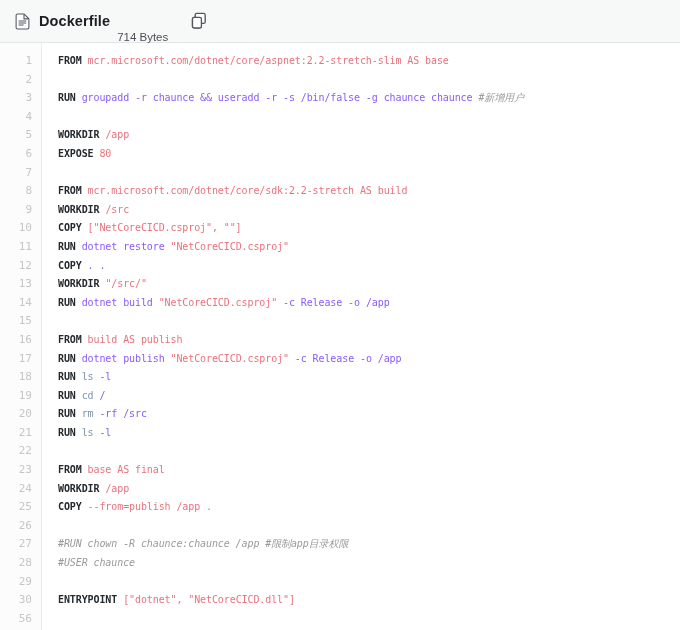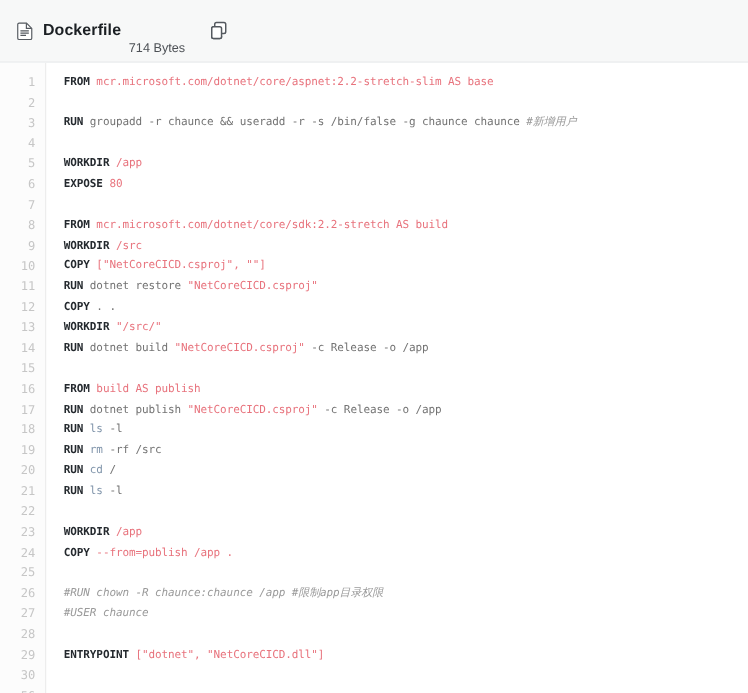--- a/index.html
+++ b/index.html
@@ -10,21 +10,21 @@
   body {
     width: 680px;
     height: 630px;
     overflow: hidden;
     font-family: "Liberation Sans", sans-serif;
     -webkit-font-smoothing: antialiased;
   }
 
   
   #file-header {
-    height: 57px;
+    height: 43px;
     box-sizing: border-box;
     background: #f7f8f8;
     border-bottom: 1px solid #e3e4e6;
     display: flex;
     align-items: center;
     padding: 0 0 0 14px;
   }
   #file-header .doc-icon {
     width: 17px;
     height: 17px;
@@ -97,21 +97,21 @@
     font-size: 10px;
     white-space: pre;
     letter-spacing: -0.1px;
   }
 
   
   .t-kw   { color: #24292e; font-weight: bold; }
   .t-arg  { color: #e8737d; }
   .t-str  { color: #e8737d; }
   .t-cmd  { color: #8195ab; }
-  .t-plain{ color: #737373; }
+  .t-plain{ color: #8b5cf6; }
   .t-cmt  { color: #9a9a9a; font-style: italic; }
 </style>
 </head>
 <body>
 
 <div id="file-header">
 
   <svg class="doc-icon" viewBox="0 0 16 16">
     <path d="M9.5 1H3.2C2.54 1 2 1.54 2 2.2v11.6c0 .66.54 1.2 1.2 1.2h9.6c.66 0 1.2-.54 1.2-1.2V5.5L9.5 1z" fill="#ffffff" stroke="#54595f" stroke-width="1"></path>
     <path d="M9.4 1.3v4.2h4.2" fill="none" stroke="#54595f" stroke-width="1"></path>
@@ -174,24 +174,25 @@
       <div class="cl"><span class="t-kw">WORKDIR</span><span class="t-plain"> </span><span class="t-arg">/src</span></div>
       <div class="cl"><span class="t-kw">COPY</span><span class="t-plain"> </span><span class="t-str">["NetCoreCICD.csproj", ""]</span></div>
       <div class="cl"><span class="t-kw">RUN</span><span class="t-plain"> dotnet restore </span><span class="t-str">"NetCoreCICD.csproj"</span></div>
       <div class="cl"><span class="t-kw">COPY</span><span class="t-plain"> . .</span></div>
       <div class="cl"><span class="t-kw">WORKDIR</span><span class="t-plain"> </span><span class="t-str">"/src/"</span></div>
       <div class="cl"><span class="t-kw">RUN</span><span class="t-plain"> dotnet build </span><span class="t-str">"NetCoreCICD.csproj"</span><span class="t-plain"> -c Release -o /app</span></div>
       <div class="cl">&nbsp;</div>
       <div class="cl"><span class="t-kw">FROM</span><span class="t-plain"> </span><span class="t-arg">build AS publish</span></div>
       <div class="cl"><span class="t-kw">RUN</span><span class="t-plain"> dotnet publish </span><span class="t-str">"NetCoreCICD.csproj"</span><span class="t-plain"> -c Release -o /app</span></div>
       <div class="cl"><span class="t-kw">RUN</span><span class="t-plain"> </span><span class="t-cmd">ls</span><span class="t-plain"> -l</span></div>
+      <div class="cl"><span class="t-kw">RUN</span><span class="t-plain"> </span><span class="t-cmd">cd</span><span class="t-plain"> /</span></div>
       <div class="cl"><span class="t-kw">RUN</span><span class="t-plain"> </span><span class="t-cmd">rm</span><span class="t-plain"> -rf /src</span></div>
-      <div class="cl"><span class="t-kw">RUN</span><span class="t-plain"> </span><span class="t-cmd">cd</span><span class="t-plain"> /</span></div>
       <div class="cl"><span class="t-kw">RUN</span><span class="t-plain"> </span><span class="t-cmd">ls</span><span class="t-plain"> -l</span></div>
       <div class="cl">&nbsp;</div>
+      <div class="cl"><span class="t-kw">FROM</span><span class="t-plain"> </span><span class="t-arg">base AS final</span></div>
       <div class="cl"><span class="t-kw">WORKDIR</span><span class="t-plain"> </span><span class="t-arg">/app</span></div>
       <div class="cl"><span class="t-kw">COPY</span><span class="t-plain"> </span><span class="t-arg">--from=publish /app .</span></div>
       <div class="cl">&nbsp;</div>
       <div class="cl"><span class="t-cmt">#RUN chown -R chaunce:chaunce /app #限制app目录权限</span></div>
       <div class="cl"><span class="t-cmt">#USER chaunce</span></div>
       <div class="cl">&nbsp;</div>
       <div class="cl"><span class="t-kw">ENTRYPOINT</span><span class="t-plain"> </span><span class="t-str">["dotnet", "NetCoreCICD.dll"]</span></div>
     </div>
 </div>
 

